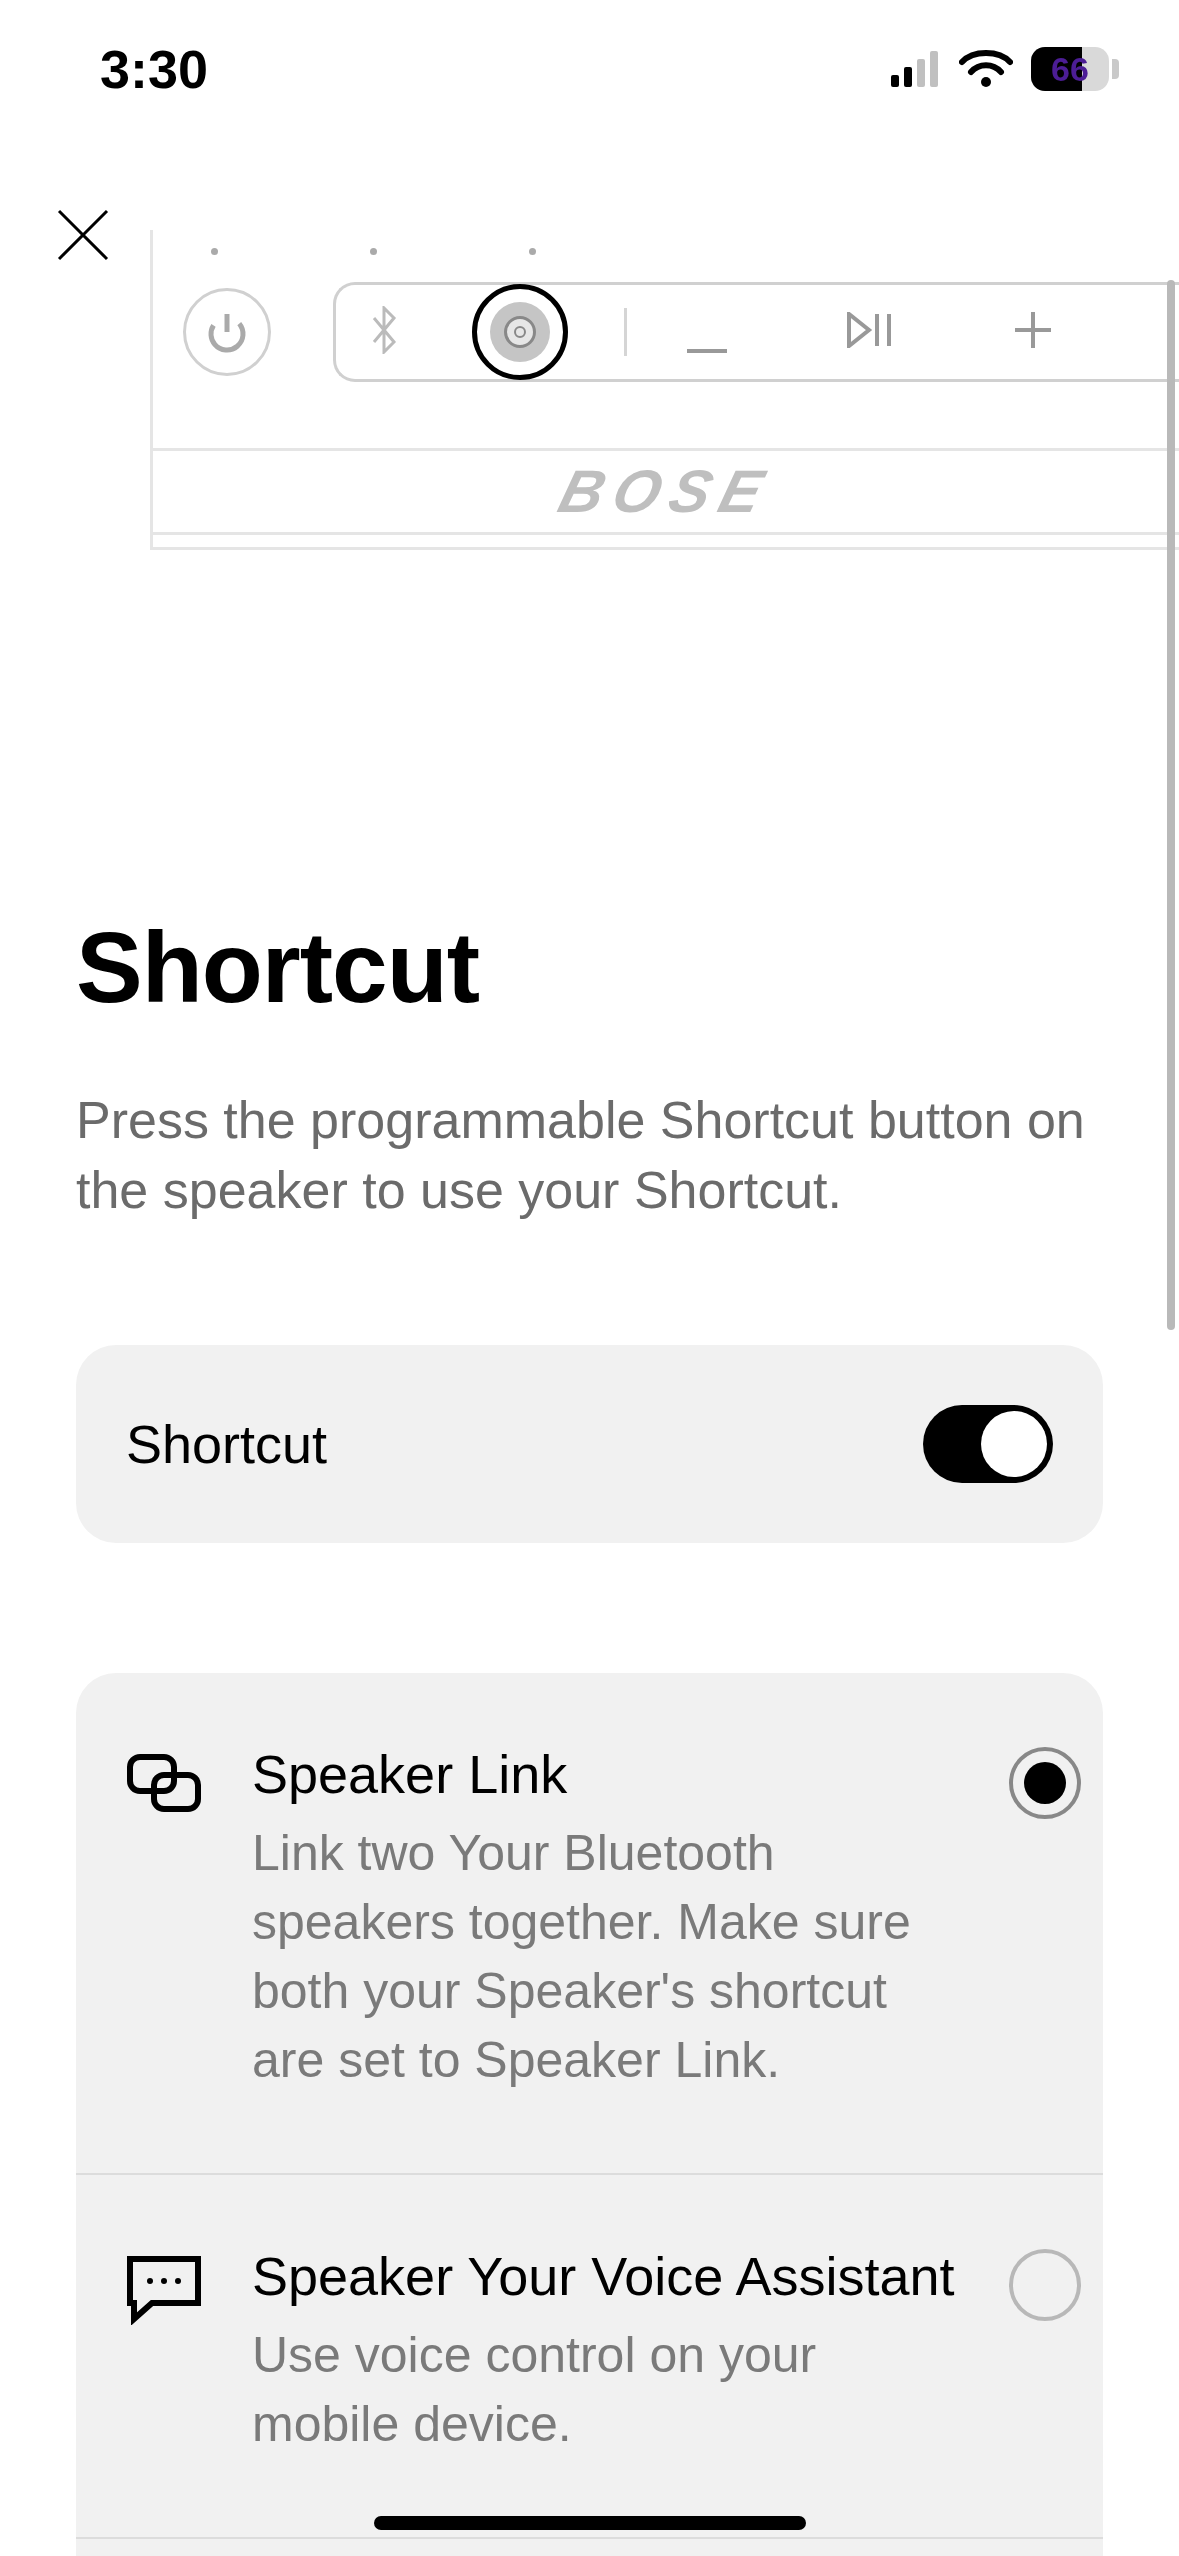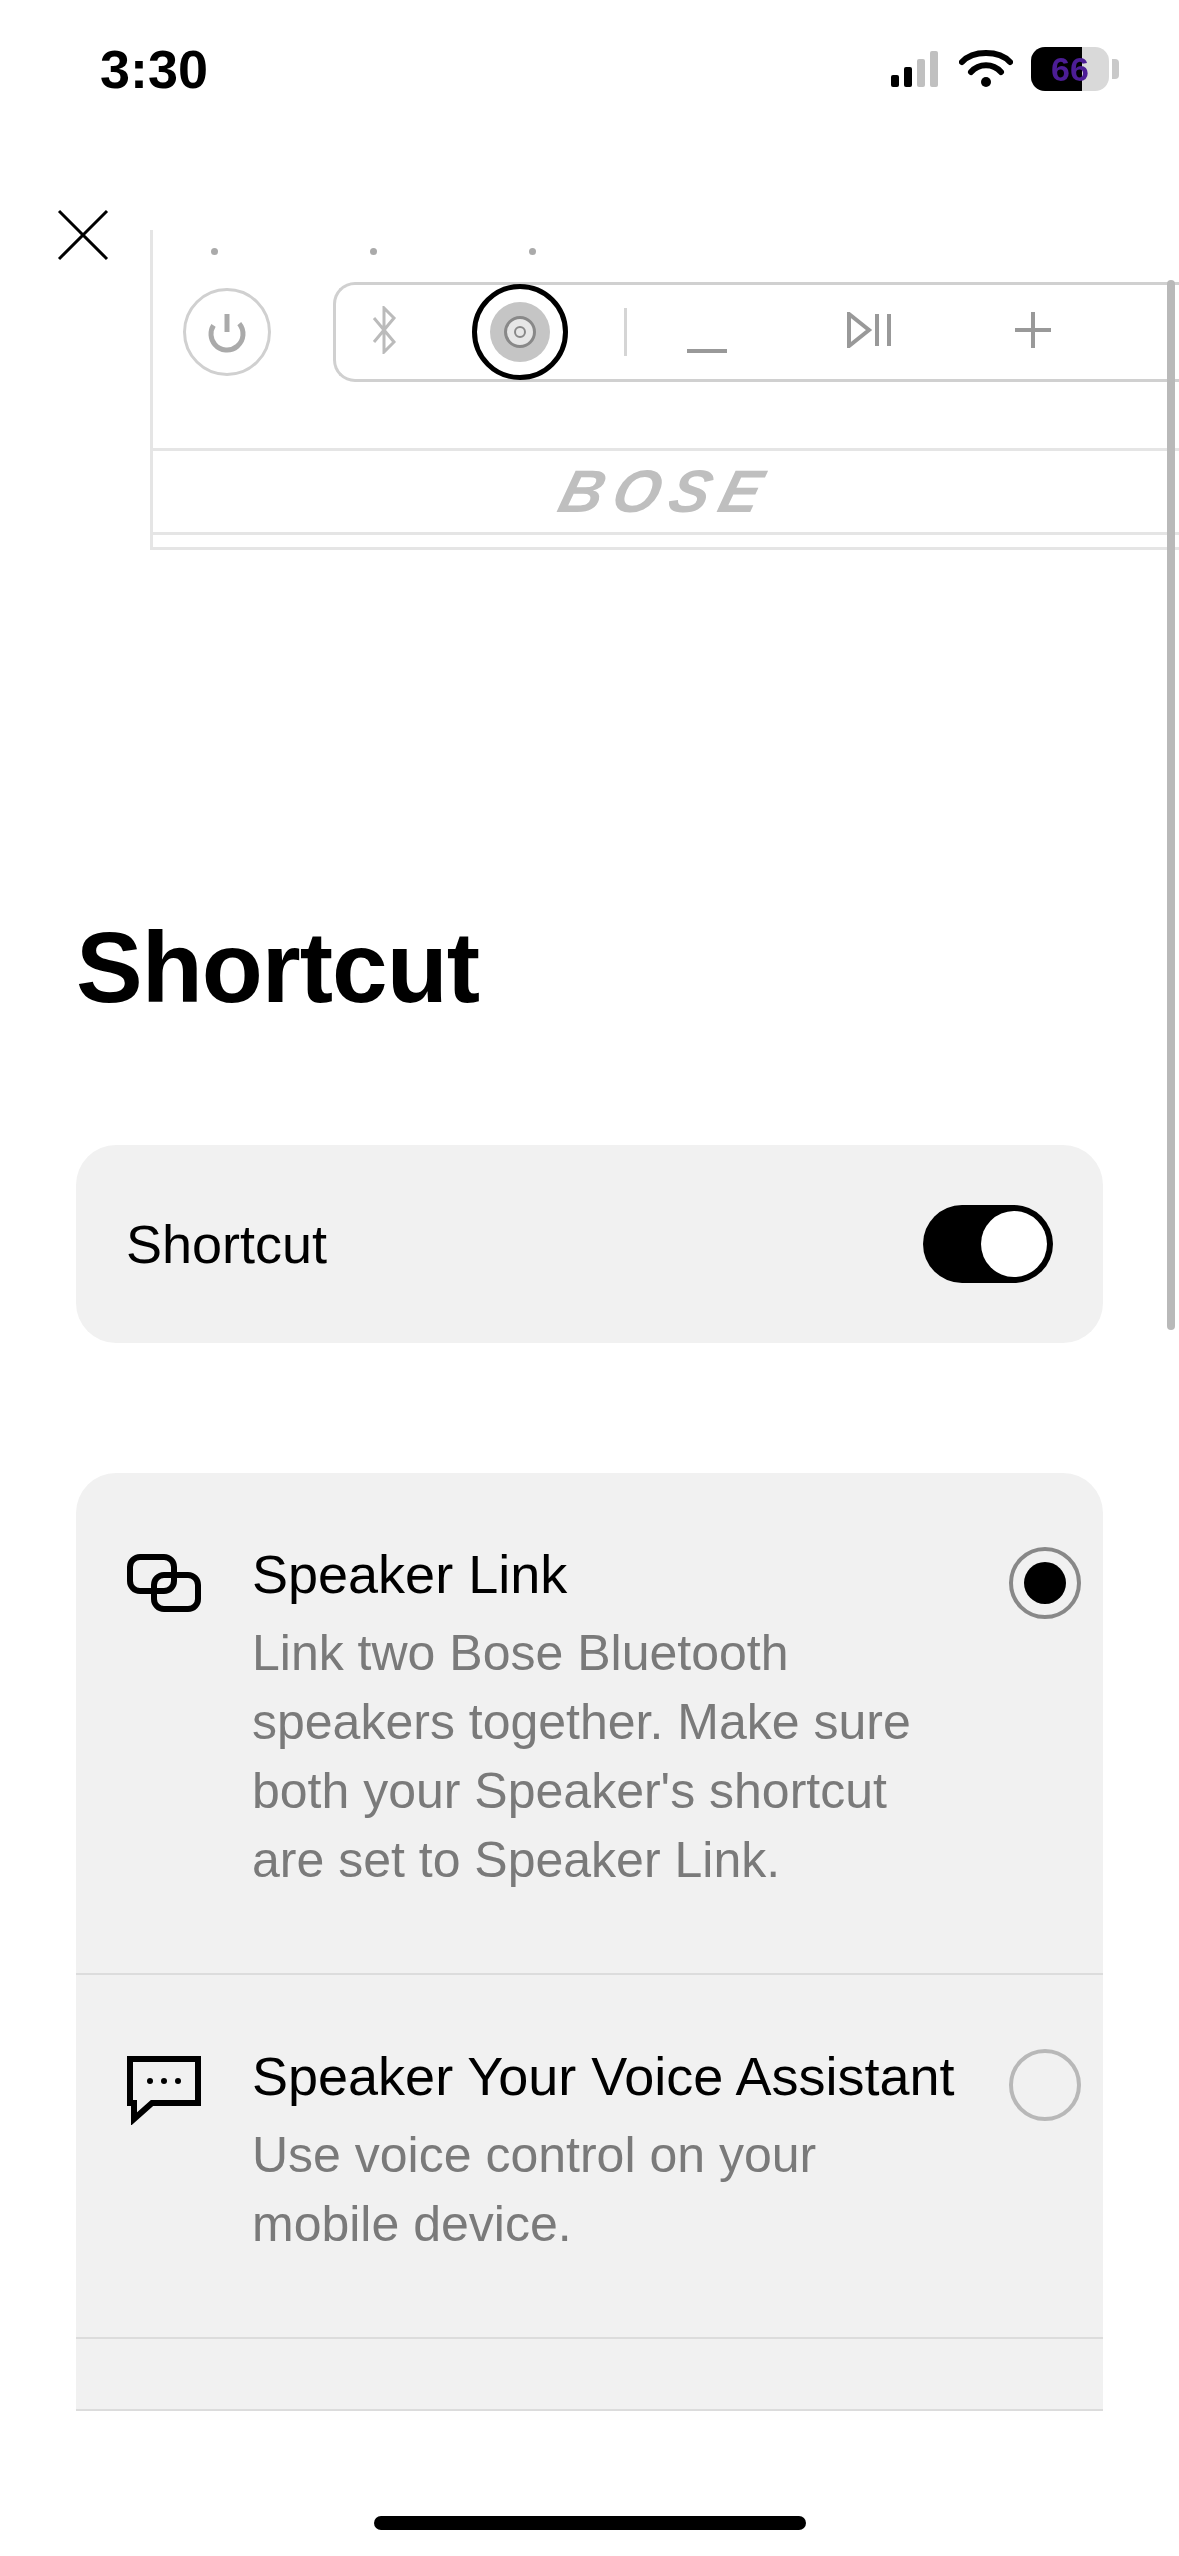--- a/index.html
+++ b/index.html
@@ -305,40 +305,41 @@
       </div>
     </div>
     <div class="brand">
       <div class="brand-text">BOSE</div>
     </div>
   </div>
 </div>
 
 <div class="content">
   <h1>Shortcut</h1>
+  <p class="subtitle">Press the programmable Shortcut button on the speaker to use your Shortcut.</p>
 
   <div class="card">
     <div class="card-label">Shortcut</div>
     <div class="toggle">
       <div class="knob"></div>
     </div>
   </div>
 
   <div class="list">
 
     <div class="row">
       <div class="icon">
         <svg width="80" height="64" viewBox="0 0 80 64" fill="none" stroke="#000" stroke-width="6">
           <rect x="6" y="6" width="44" height="34" rx="10"></rect>
           <rect x="30" y="24" width="44" height="34" rx="10"></rect>
         </svg>
       </div>
       <div class="text">
         <div class="title">Speaker Link</div>
-        <div class="desc">Link two Bose Bluetooth speakers together. Make sure both your Speaker's shortcut are set to Speaker Link.</div>
+        <div class="desc">Link two Your Bluetooth speakers together. Make sure both your Speaker's shortcut are set to Speaker Link.</div>
       </div>
       <div class="radio selected">
           <div class="dot"></div>
         </div>
     </div>
 
     <div class="row">
       <div class="icon">
         <svg width="80" height="72" viewBox="0 0 80 72" fill="none" stroke="#000" stroke-width="6">
           <path d="M6 6 H74 V50 H28 L10 66 V50 H6 Z"></path>

